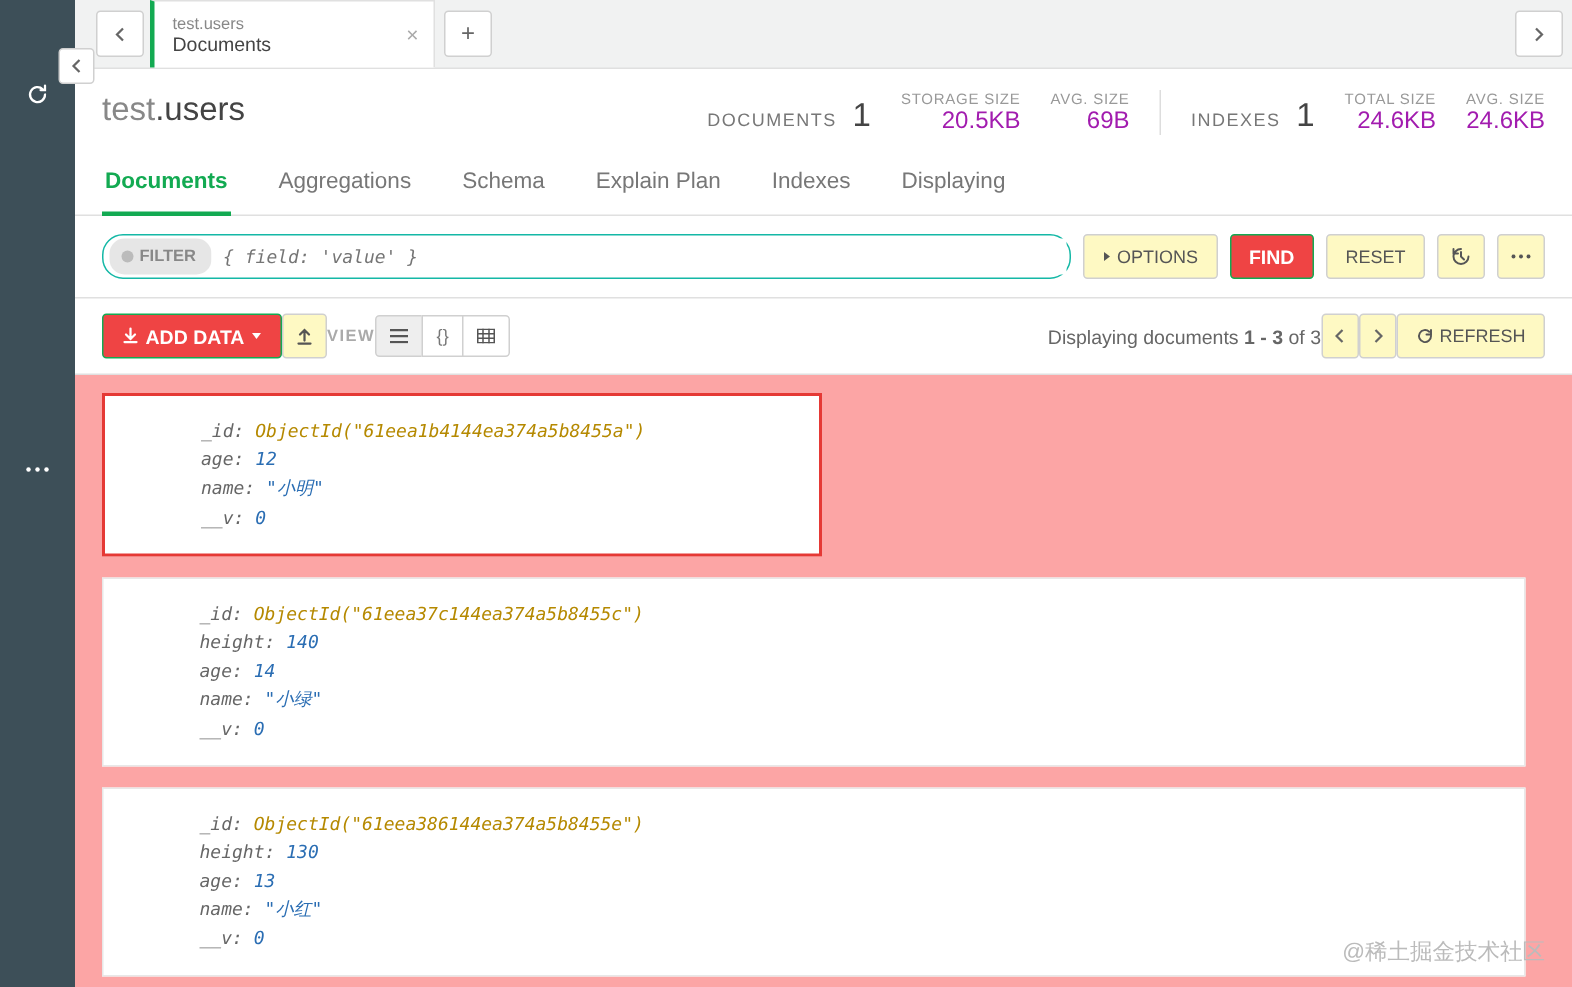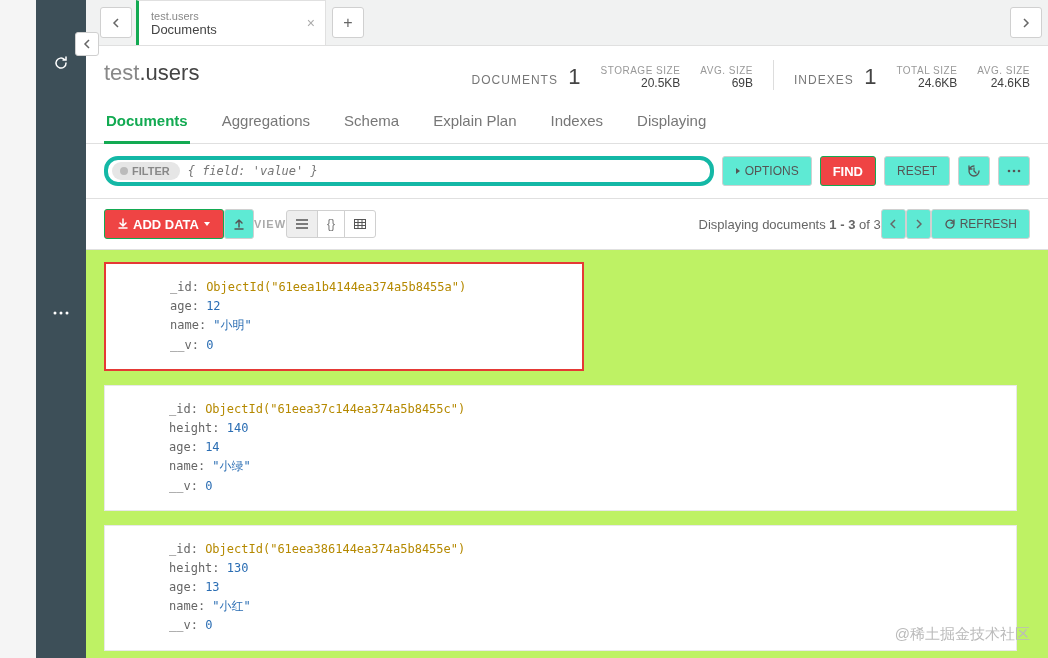--- a/index.html
+++ b/index.html
@@ -1,17 +1,17 @@
 <!DOCTYPE html>
 <html><head>
 <meta charset="utf-8">
 <style>
 * { box-sizing: border-box; margin: 0; padding: 0; }
 body { font-family: -apple-system, BlinkMacSystemFont, "Segoe UI", Helvetica, Arial, sans-serif; background: #f5f5f5; color: #494747; overflow: hidden; width: 1048px; height: 658px; }
-.app { display: flex; height: 658px; margin-left: 36px; }
+.app { display: flex; height: 658px; }
 .leftbar { width: 50px; background: #3d4f58; display: flex; flex-direction: column; align-items: center; padding-top: 10px; position: relative; }
 .left-item { width: 50px; height: 50px; display: flex; align-items: center; justify-content: center; color: #fff; cursor: pointer; }
 .left-collapse { position: absolute; top: 32px; right: -13px; width: 24px; height: 24px; background: #fff; border: 1px solid #d0d0d0; border-radius: 3px; display: flex; align-items: center; justify-content: center; font-size: 12px; color: #666; cursor:pointer; z-index:5;}
 .main { flex: 1; display: flex; flex-direction: column; background: #fff; position: relative; }
 .tab-strip { height: 46px; display: flex; align-items: stretch; background: #f1f2f2; border-bottom: 1px solid #e0e0e0; }
 .nav-back-btn { width: 32px; margin: 7px 4px 7px 14px; background:#fff; border:1px solid #d0d0d0; border-radius:3px; display:flex; align-items:center; justify-content:center; color:#666; font-size:14px; cursor:pointer;}
 .tab { display:flex; flex-direction:column; justify-content:center; padding: 4px 30px 4px 12px; position:relative; background:#fff; border-top:1px solid #e0e0e0; border-right:1px solid #e0e0e0; min-width:190px;}
 .tab.active { border-left:3px solid #13aa52; }
 .tab-sub { font-size:11px; color:#888; }
 .tab-title { font-size:13px; color:#444; }
@@ -19,46 +19,46 @@
 .tab-add { width:32px; margin:7px 6px; background:#fff; border:1px solid #d0d0d0; border-radius:3px; display:flex; align-items:center; justify-content:center; color:#666; font-size:16px; cursor:pointer;}
 .tab-spacer{flex:1;}
 .tab-next { width:32px; margin:7px 6px; background:#fff; border:1px solid #d0d0d0; border-radius:3px; display:flex; align-items:center; justify-content:center; color:#666; font-size:14px; cursor:pointer;}
 .header { padding: 14px 18px 0 18px; display:flex; align-items:flex-start; justify-content:space-between; }
 .ns { font-size:22px; }
 .ns .db { color:#888; font-weight:300;}
 .ns .coll { color:#444; font-weight:300;}
 .stats { display:flex; align-items:flex-end; gap:20px; }
 .stat { text-align:right; }
 .stat-label { font-size:10px; color:#999; letter-spacing:0.5px; }
-.stat-value { font-size:12px; color:#404040; }
+.stat-value { font-size:16px; color:#a21caf; }
 .stat-big .stat-label { display:inline; font-size:12px; color:#777; letter-spacing:1px; margin-right:6px;}
 .stat-big .stat-value { display:inline; font-size:22px; color:#444;}
 .vline { width:1px; height:30px; background:#ddd; align-self:center; }
 .tabs2 { display:flex; gap:30px; padding: 14px 18px 0 18px; border-bottom:1px solid #e0e0e0; }
 .tab2 { padding:8px 2px 12px 2px; font-size:15px; color:#777; cursor:pointer; }
 .tab2.active { color:#13aa52; font-weight:600; border-bottom:3px solid #13aa52; margin-bottom:-1px;}
 .filter-row { display:flex; align-items:center; gap:8px; padding:12px 18px; border-bottom:1px solid #e0e0e0; }
 .filter-pill { background:#e6e6e6; color:#888; font-size:11px; font-weight:600; padding:3px 10px 3px 8px; border-radius:10px; display:flex; align-items:center; gap:4px;}
 .filter-pill::before{content:""; width:8px; height:8px; border-radius:50%; background:#bbb; display:inline-block;}
-.filter-box{display:flex; align-items:center; flex:1; border:4px solid #14b8a6; border-radius:14px; padding:2px 2px 2px 4px; height:30px;}
+.filter-box{display:flex; flex:1; border:1px solid #14b8a6; border-radius:14px; padding:2px 2px 2px 4px; height:30px;}
 .filter-box input{flex:1; border:none; outline:none; font-family: Menlo, Consolas, monospace; font-size:12px; font-style:italic; color:#999; padding:0 8px;}
-.btn { border:1px solid #d0d0d0; background:#5eead4; padding:5px 12px; border-radius:3px; font-size:12px; color:#555; cursor:pointer; display:flex; align-items:center; gap:4px; height:30px;}
+.btn { border:1px solid #d0d0d0; background:#fef9c3; padding:5px 12px; border-radius:3px; font-size:12px; color:#555; cursor:pointer; display:flex; align-items:center; gap:4px; height:30px;}
 .btn.green { background:#ef4444; border-color:#13aa52; color:#fff; font-weight:600; font-size:13px;}
 .btn.icon-only{padding:5px 8px;}
 .toolbar { display:flex; align-items:center; padding:10px 18px; border-bottom:1px solid #e0e0e0; }
 .view-label { font-size:11px; color:#aaa; letter-spacing:1px; font-weight:600;}
 .view-btns { display:flex; }
 .view-btn { border:1px solid #d0d0d0; padding:5px 9px; background:#fff; font-size:12px; color:#777; cursor:pointer; height:28px; display:flex; align-items:center;}
 .view-btn:first-child{border-radius:3px 0 0 3px;}
 .view-btn:last-child{border-radius:0 3px 3px 0;}
 .view-btn + .view-btn{margin-left:-1px;}
 .view-btn.active{background:#eee;}
 .toolbar-spacer{flex:1;}
 .disp-text{font-size:13px; color:#666;}
-.docs-area { flex:1; overflow:auto; padding:12px 31px 40px 18px; background:#bef264;}
+.docs-area { flex:1; overflow:auto; padding:12px 31px 40px 18px; background:#fca5a5;font-style:italic;}
 .doc-card { border:1px solid #e8e8e8; background:#fff; padding:14px 18px 14px 64px; margin-bottom:14px; font-family: Menlo, Consolas, monospace; font-size:12px; line-height:1.6; position:relative;}
 .doc-card.highlighted { border:2px solid #e53935; max-width:480px;}
 .doc-row{white-space:nowrap;}
 .k{color:#666;}
 .colon{color:#666;}
 .num{color:#2a6db3;}
 .oid{color:#b58900;}
 .str{color:#2a6db3;}
 .watermark{position:absolute; bottom:14px; right:18px; color:#bbb; font-size:15px;}
 svg{display:block;}

